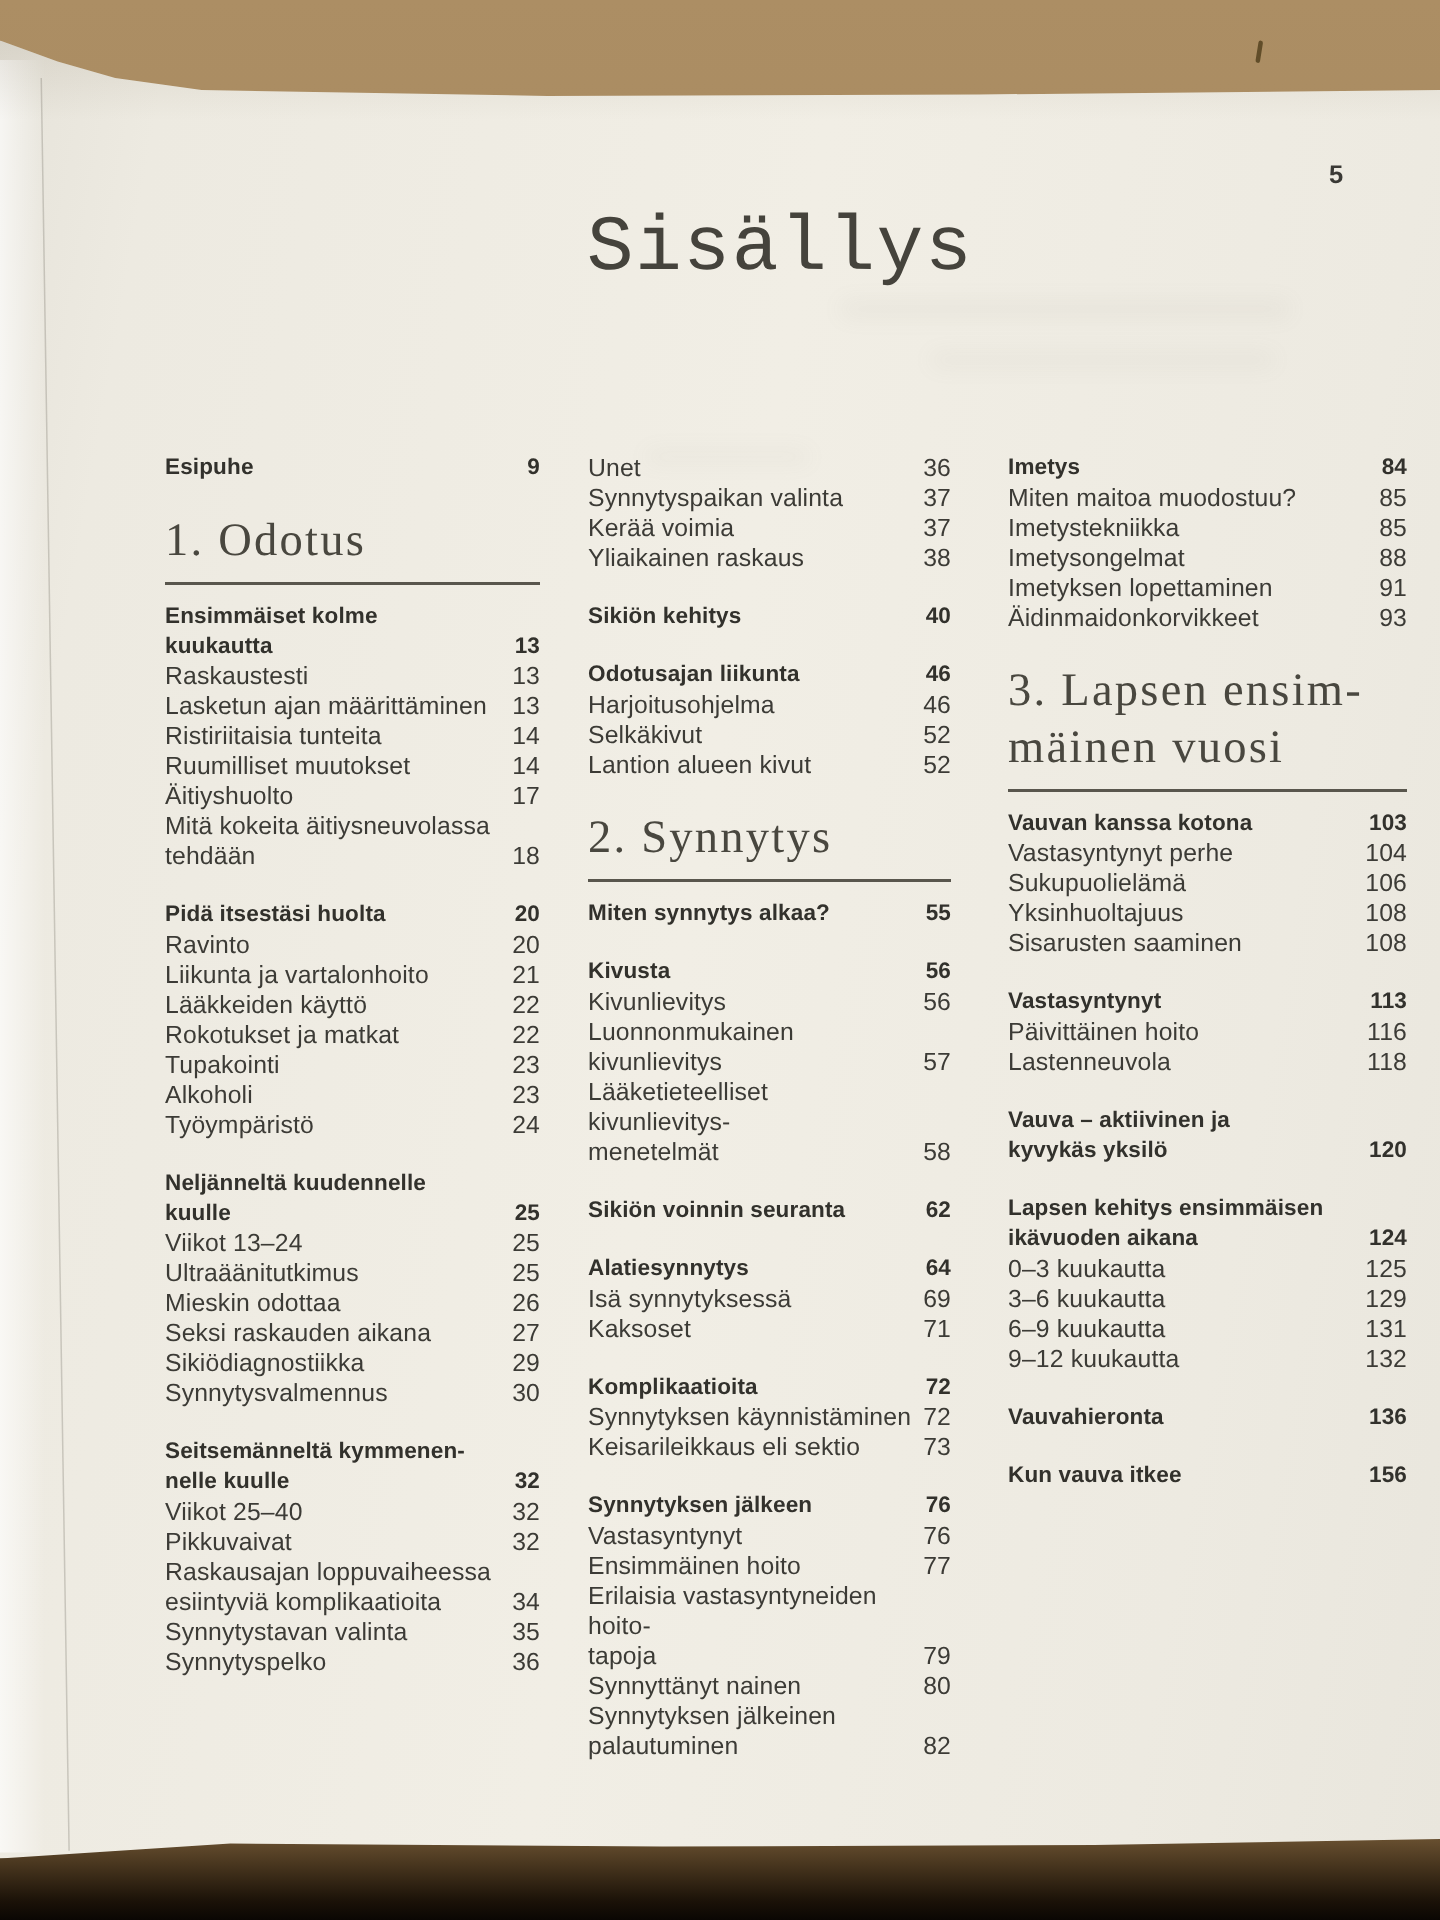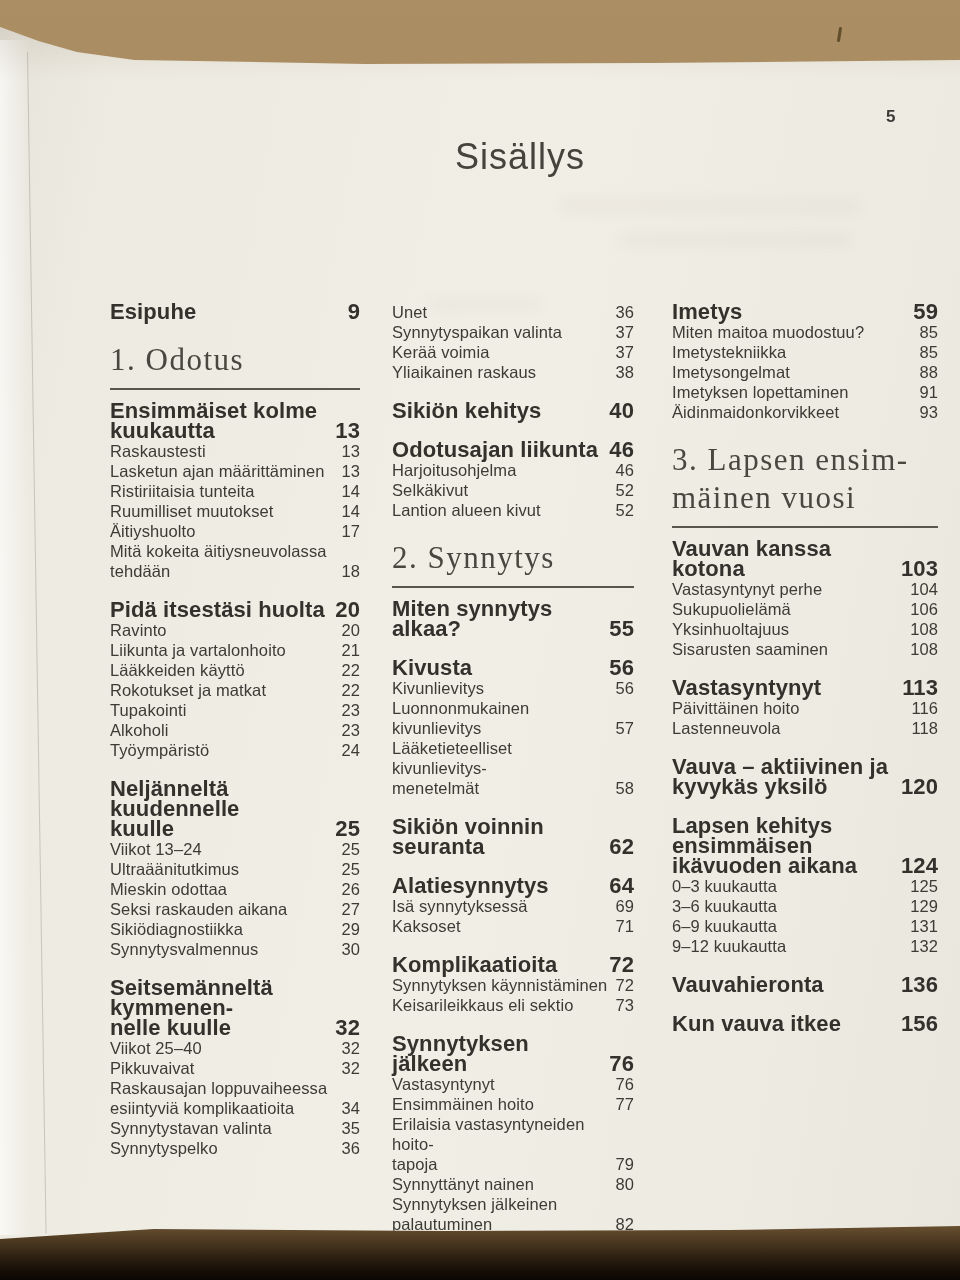--- a/index.html
+++ b/index.html
@@ -35,37 +35,37 @@
   .g1{left:560px;top:200px;width:300px;height:12px}
   .g2{left:620px;top:235px;width:230px;height:10px}
   .g3{left:430px;top:300px;width:110px;height:9px}
 
   .pagenum{
     position:absolute;left:876px;top:107px;width:30px;text-align:center;
     font-size:17px;font-weight:bold;color:#3a3935;letter-spacing:.5px;
   }
   .title{
     position:absolute;left:110px;top:136px;width:820px;text-align:center;
-    font-family:Liberation Sans, sans-serif;font-weight:400;
-    font-size:36px;color:#45433c;letter-spacing:1px;
+    font-family:Liberation Mono, monospace;font-weight:400;
+    font-size:52px;color:#45433c;letter-spacing:1px;
   }
 
   .col{position:absolute;top:302px}
   .col-1{left:110px;width:250px}
   .col-2{left:392px;width:242px}
   .col-3{left:672px;width:266px}
 
   .group{margin:0 0 19px 0}
   .entry{
     display:flex;justify-content:space-between;align-items:flex-end;
     font-size:16.5px;line-height:20px;color:#3c3b36;letter-spacing:.1px;
   }
   .entry .lbl{white-space:pre-line}
   .entry .pg{margin-left:8px;white-space:nowrap}
-  .entry.bold{font-weight:bold;font-size:22px;color:#32312c}
+  .entry.bold{font-weight:bold;font-size:15px;color:#32312c}
   .section{
     font-family:"Liberation Serif","DejaVu Serif",serif;font-weight:400;
     font-size:31px;line-height:38px;color:#49473f;letter-spacing:1.5px;
     margin:0 0 11px 0;padding-bottom:9px;border-bottom:2px solid #59564d;
     white-space:pre-line;
   }
 </style>
 </head>
 <body>
 
@@ -342,21 +342,21 @@
           <span class="lbl">Synnytyksen jälkeinen
 palautuminen</span>
           <span class="pg">82</span>
         </div>
       </div>
     </div>
   <div class="col col-3">
       <div class="group">
         <div class="entry bold">
           <span class="lbl">Imetys</span>
-          <span class="pg">59</span>
+          <span class="pg">84</span>
         </div>
         <div class="entry">
           <span class="lbl">Miten maitoa muodostuu?</span>
           <span class="pg">85</span>
         </div>
         <div class="entry">
           <span class="lbl">Imetystekniikka</span>
           <span class="pg">85</span>
         </div>
         <div class="entry">

